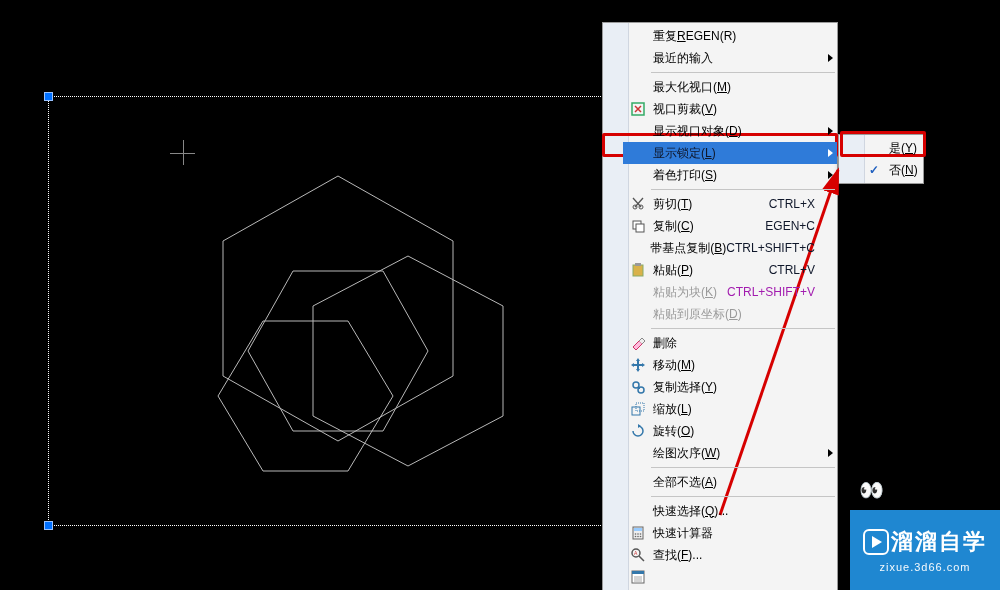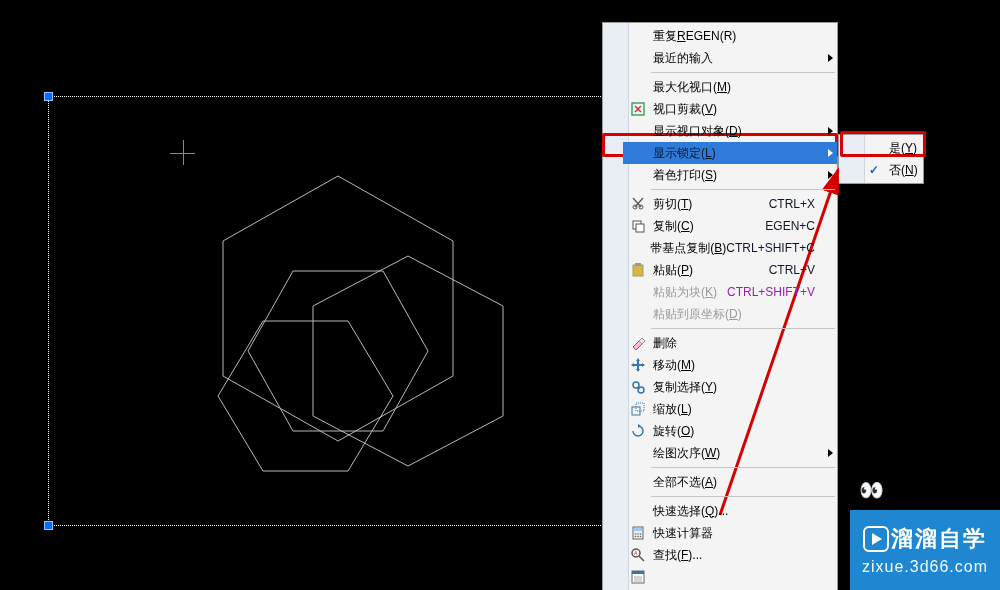--- a/index.html
+++ b/index.html
@@ -78,21 +78,21 @@
   
   .watermark {
     position: absolute; right: 0; bottom: 0; width: 150px; height: 80px;
     background: #1f87d1; color: #fff; display: flex; flex-direction: column;
     align-items: center; justify-content: center; z-index: 5;
   }
   .watermark .top { display:flex; align-items:center; gap:2px;justify-content:center; }
   .watermark .playicon { width:26px; height:26px; border:2px solid #fff; border-radius:6px; display:flex; align-items:center; justify-content:center; }
   .watermark .playicon .p { width:0;height:0;border-left:10px solid #fff;border-top:6px solid transparent;border-bottom:6px solid transparent; margin-left:2px;}
   .watermark .brand { font-size: 22px; font-weight: bold; letter-spacing:2px; }
-  .watermark .url { font-size: 16px; letter-spacing: 1px; margin-top: 4px; opacity:.95; }
+  .watermark .url { font-size: 11px; letter-spacing: 1px; margin-top: 4px; opacity:.95; }
 
   
   .check { color:#1f5fbf; font-weight:bold; }
 </style>
 </head>
 <body>
 
 <div class="viewport">
   <div class="grip tl"></div>
   <div class="grip tr"></div>

